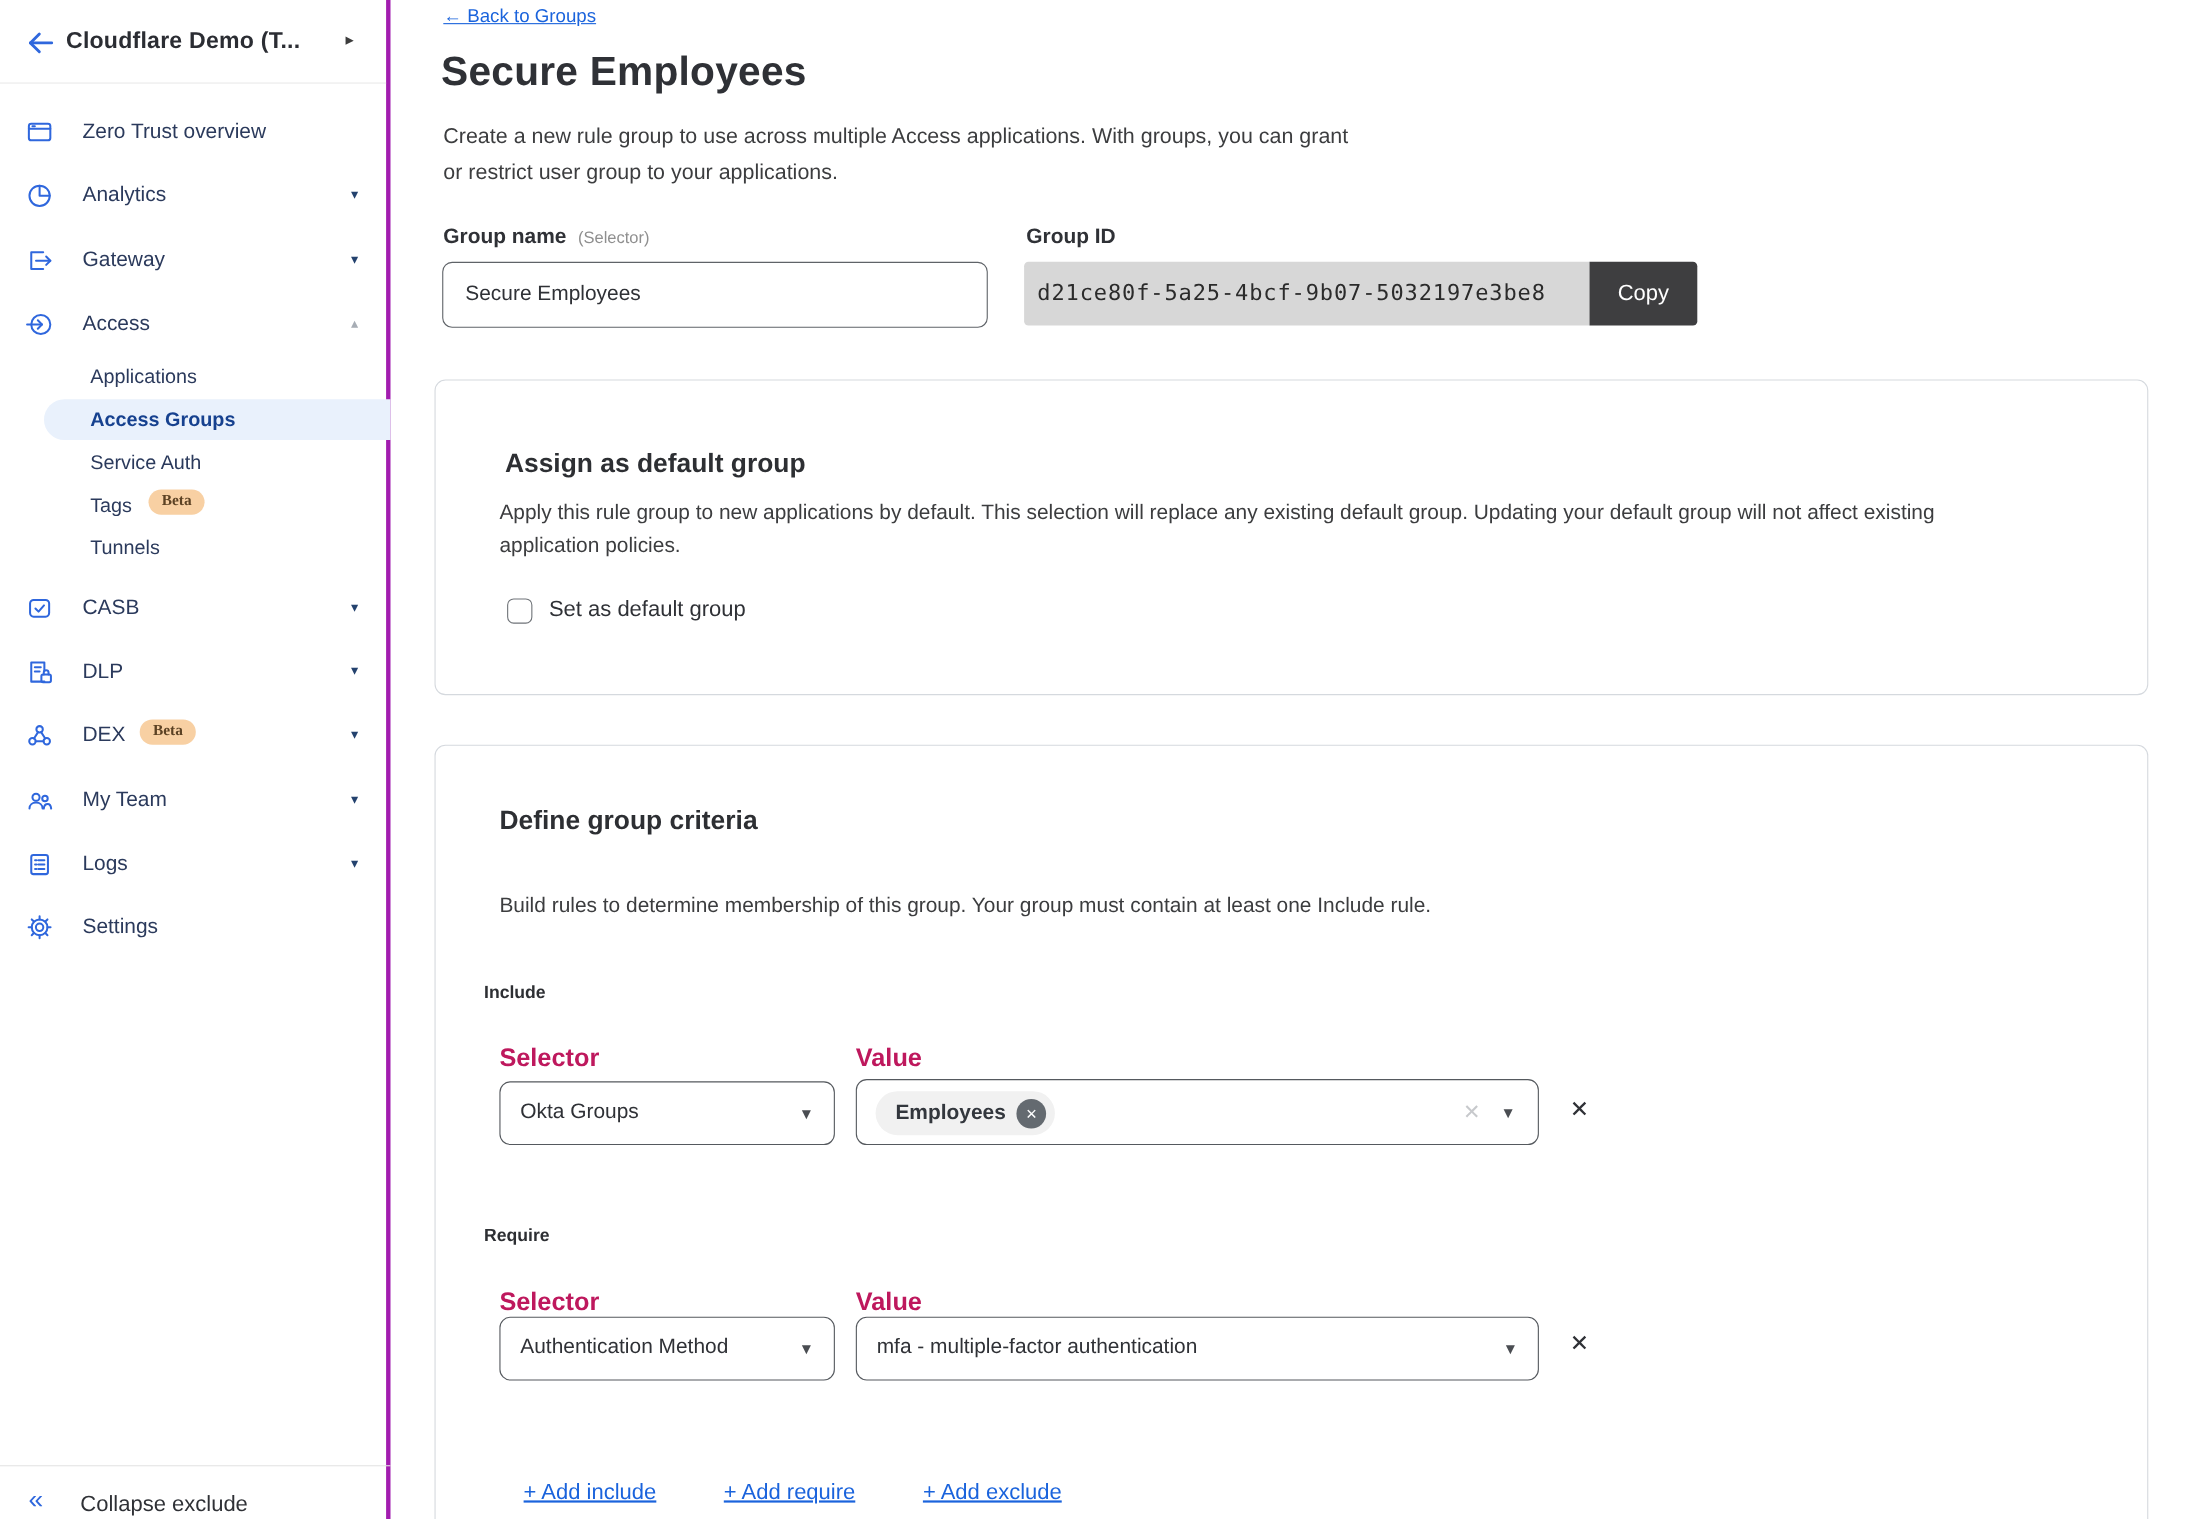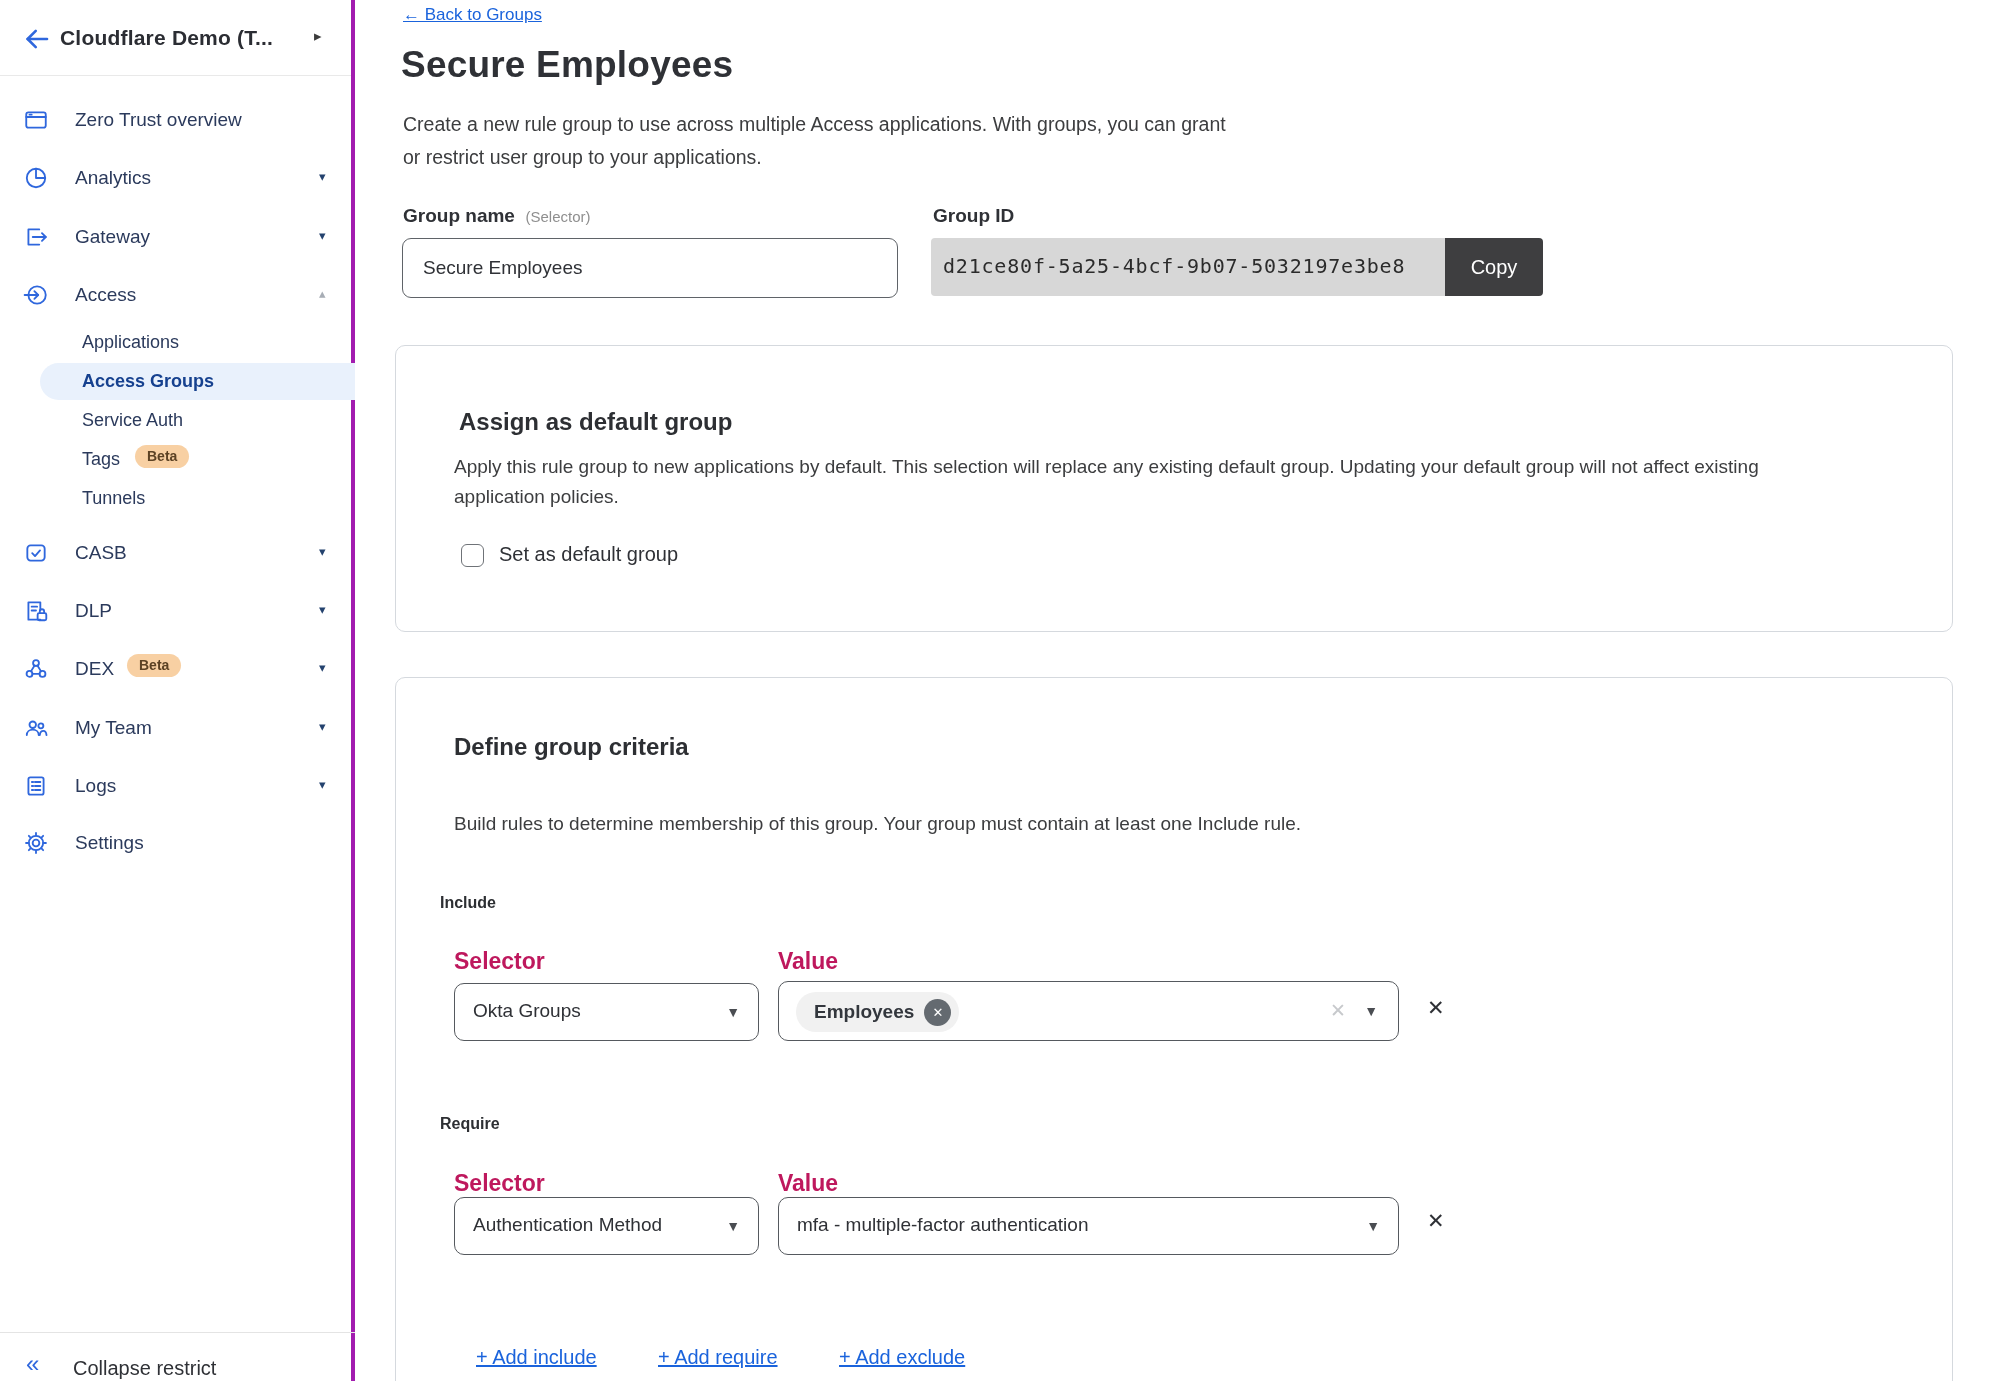--- a/index.html
+++ b/index.html
@@ -24,21 +24,21 @@
   .sb-chev.up { color:#a7adb5; }
 
   .sb-sub { position:absolute; left:0; width:355px; height:30px; cursor:pointer; }
   .sb-sub .sb-label { left:82px; font-size:18px; }
   .sb-active-pill { position:absolute; left:40px; top:363px; width:315px; height:37px;
     background:#e9f1fc; border-radius:19px 0 0 19px; cursor:pointer; }
   .sb-active-pill .sb-label { position:absolute; left:42px; top:8px; font-size:18px;
     font-weight:bold; color:#16418f; }
 
   .beta-badge { position:absolute; top:-1px; padding:3px 12px 4px; background:#f8d0a3;
-    border-radius:12px; font-size:14px; font-weight:bold; color:#5c4224; }
+    border-radius:12px; font-size:14px; font-weight:bold; color:#5c4224;font-family:Liberation Serif, serif; }
 
   .sb-footer-line { position:absolute; left:0; top:1332px; width:355px; border-top:1px solid #e4e4e4; }
   .sb-collapse { position:absolute; left:0; top:1348px; width:355px; height:33px; cursor:pointer; }
   .sb-collapse .glyph { position:absolute; left:26px; top:2px; font-size:24px; color:#2f67dd; }
   .sb-collapse .txt { position:absolute; left:73px; top:9px; font-size:20px; color:#2f3136; }
 
   
   .main { position:absolute; left:356px; top:0; width:1643px; height:1381px; }
   .back-link { position:absolute; left:47px; top:5px; font-size:17px; color:#1a63dc;
     text-decoration:underline; cursor:pointer; white-space:nowrap; }
@@ -235,21 +235,21 @@
           <circle cx="12" cy="12" r="3.1"></circle>
           <path d="M12 2.8v2.6M12 18.6v2.6M2.8 12h2.6M18.6 12h2.6M5.4 5.4 7.2 7.2M16.8 16.8l1.8 1.8M18.6 5.4 16.8 7.2M7.2 16.8 5.4 18.6"></path>
           <circle cx="12" cy="12" r="6.6"></circle>
         </svg></span>
       <span class="sb-label">Settings</span>
     </div>
 
     <div class="sb-footer-line"></div>
     <div class="sb-collapse">
       <span class="glyph">«</span>
-      <span class="txt">Collapse restrict</span>
+      <span class="txt">Collapse exclude</span>
     </div>
   </div>
 
   <div class="main">
 
     <a class="back-link">← Back to Groups</a>
     <div class="page-title">Secure Employees</div>
     <div class="page-desc desc1">Create a new rule group to use across multiple Access applications. With groups, you can grant</div>
     <div class="page-desc desc2">or restrict user group to your applications.</div>
 

